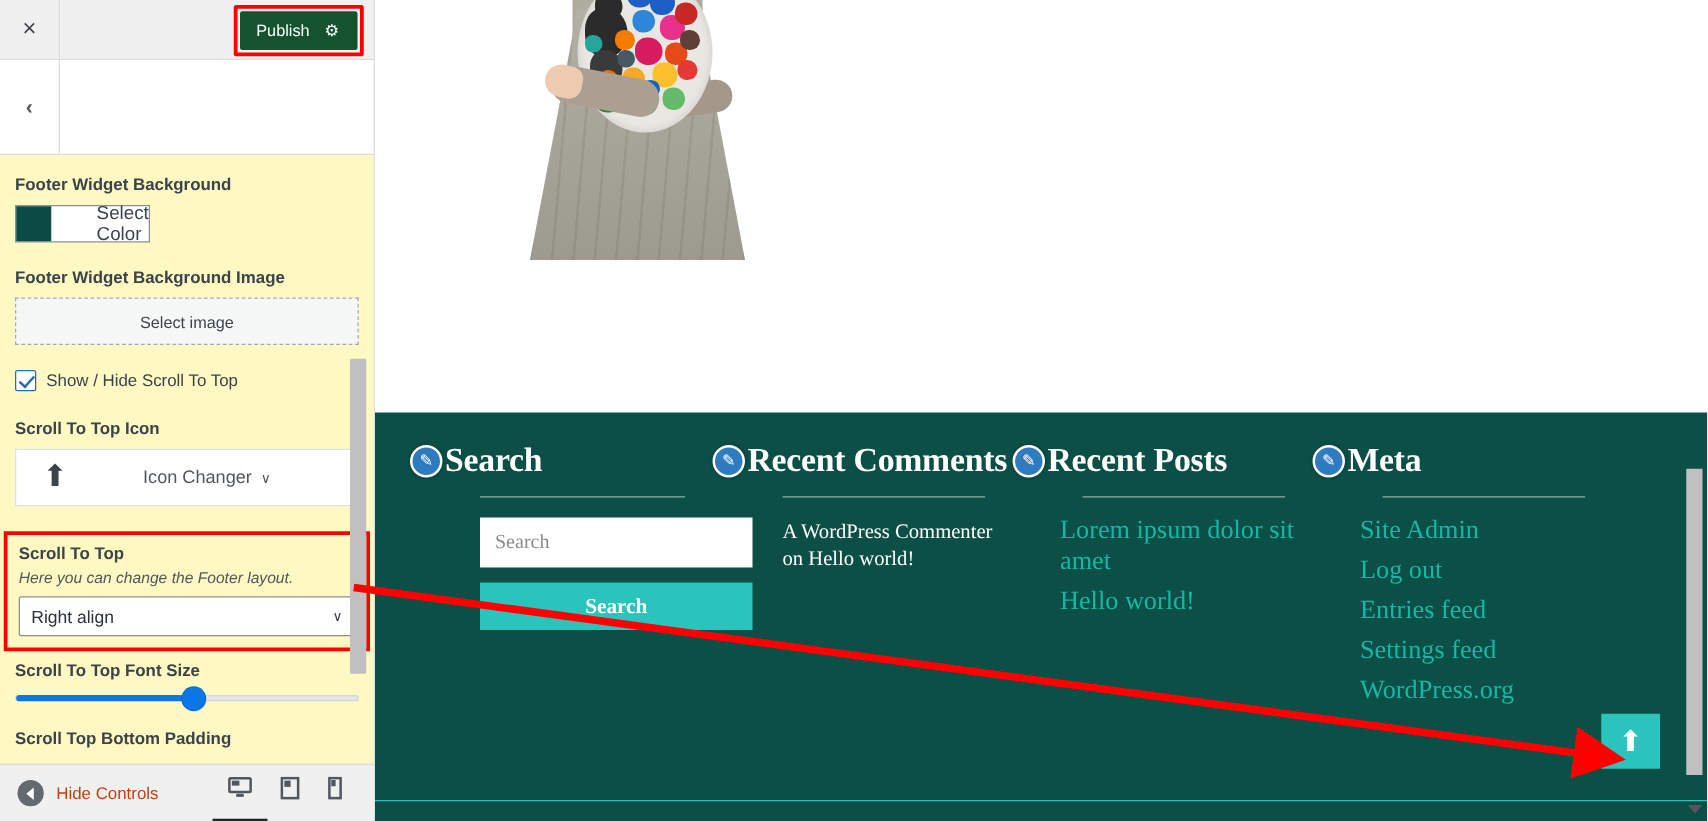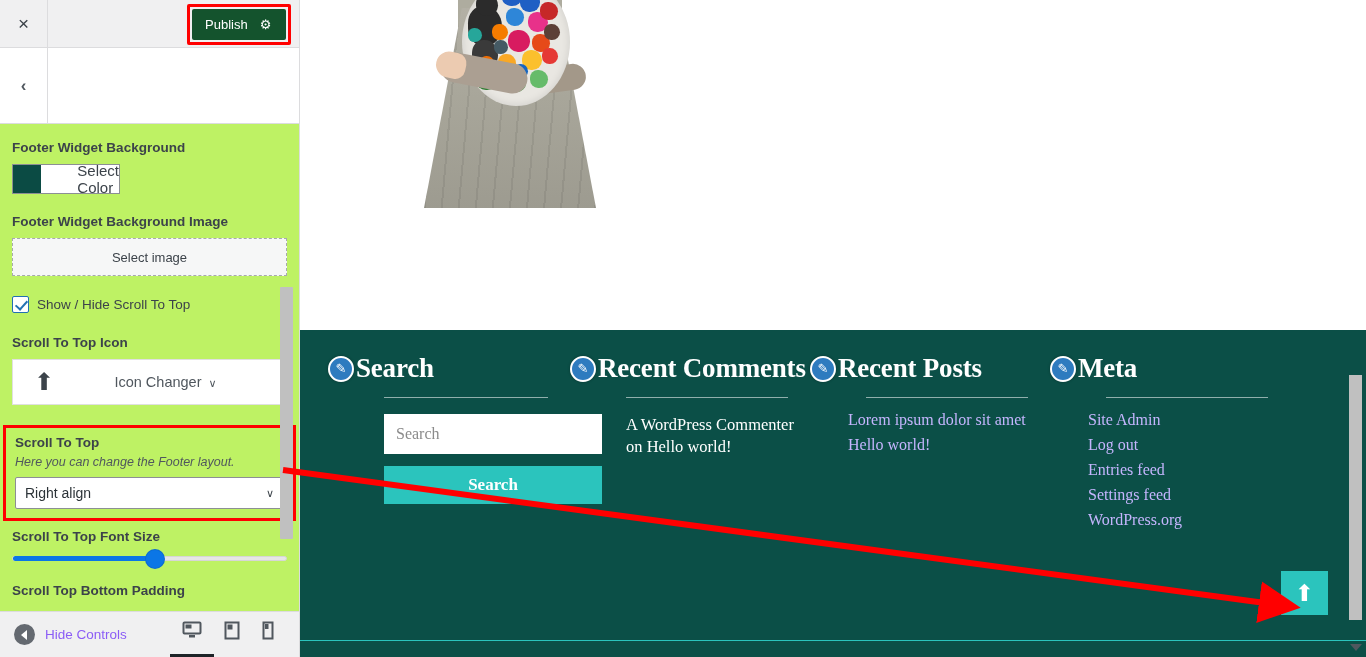--- a/index.html
+++ b/index.html
@@ -69,21 +69,21 @@
   }
   .cz-breadcrumb .sep { margin: 0 5px; font-size: 10px; color: #6c7781; }
   .cz-title {
     font-size: 19px; color: #646970; font-weight: 400; margin-top: 4px;
     letter-spacing: .1px;
   }
 
   .cz-body {
     position: relative;
     height: 530px;
-    background: #bef264;
+    background: #fef9c3;
     padding: 16px 12px 0 12px;
     overflow: hidden;
   }
   .ctrl { margin-bottom: 20px; }
   .ctrl-label {
     font-size: 13.5px; font-weight: bold; color: #3c434a;
     margin-bottom: 9px; display: block;
   }
   .color-ctrl { display: flex; height: 30px; width: 108px;
     border: 1px solid #8c8f94; background: #fff; }
@@ -170,21 +170,21 @@
   .hide-ctrl { display: flex; align-items: center; gap: 10px; cursor: pointer; }
   .hc-circle {
     width: 21px; height: 21px; border-radius: 50%; background: #646970;
     display: flex; align-items: center; justify-content: center;
   }
   .hc-circle::after {
     content: ""; width: 0; height: 0;
     border-top: 5px solid transparent; border-bottom: 5px solid transparent;
     border-right: 6px solid #fff; margin-right: 2px;
   }
-  .hc-text { font-size: 13.5px; color: #8b5cf6; }
+  .hc-text { font-size: 13.5px; color: #c2410c; }
   .devices { margin-left: auto; display: flex; gap: 22px; padding-right: 12px; }
   .dev { cursor: pointer; position: relative; padding-bottom: 4px; color: #50575e; }
   .dev.active::after {
     content: ""; position: absolute; left: 50%; transform: translateX(-50%);
     bottom: -10px; width: 44px; height: 4px; background: #1d2327;
   }
 
   
   #preview {
     position: absolute; left: 300px; top: 0;
@@ -285,21 +285,21 @@
     background: #2bc4bd; color: #fff; border: none;
     font-family: "Liberation Serif", serif; font-weight: bold; font-size: 17px;
     cursor: pointer;
   }
   .f-text {
     color: #fff; font-size: 16.5px; line-height: 1.35;
     padding-left: 56px; margin-top: 16px;
   }
   .f-list { list-style: none; padding-left: 38px; margin-top: 13px; }
   .f-list li { margin-bottom: 7px; }
-  .f-list a { color: #c4b5fd; font-size: 16px; text-decoration: none; cursor: pointer; }
+  .f-list a { color: #14b8a6; font-size: 21px; text-decoration: none; cursor: pointer; }
 
   .scroll-top-btn {
     position: absolute; right: 38px; bottom: 42px;
     width: 47px; height: 44px; background: #2bc4bd;
     display: flex; align-items: center; justify-content: center;
     cursor: pointer;
   }
   .scroll-top-btn .up { color: #fff; font-size: 23px; line-height: 1; }
   .f-divider {
     position: absolute; left: 0; bottom: 16px; width: 100%;

